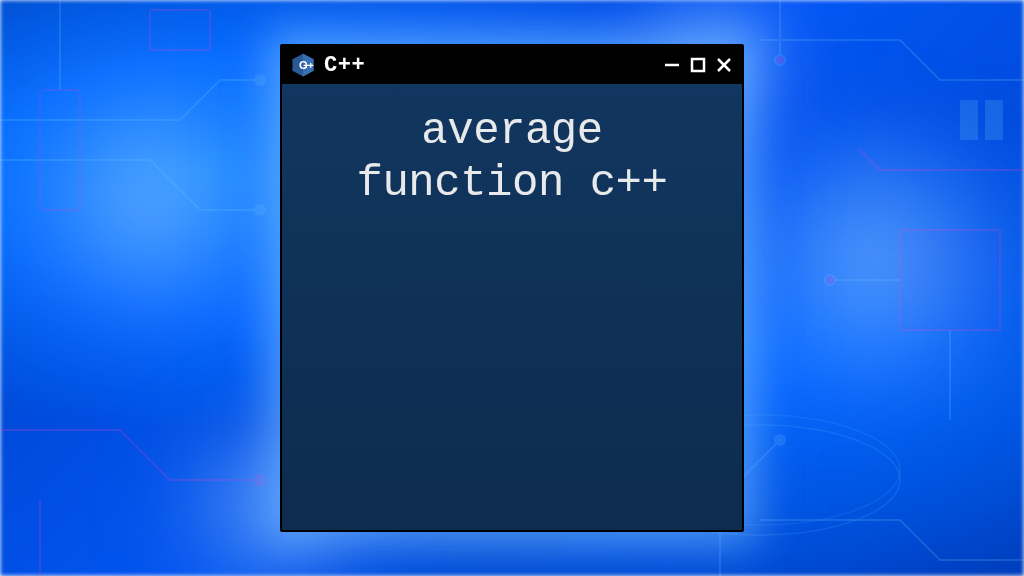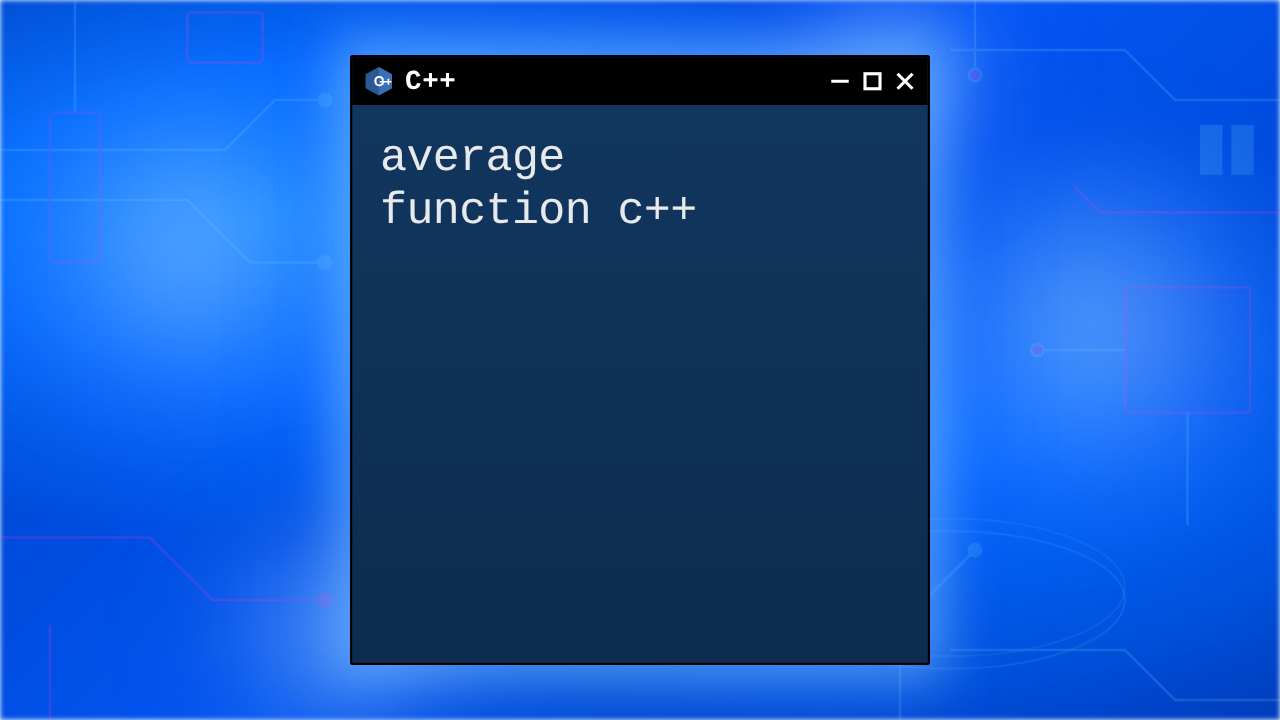--- a/index.html
+++ b/index.html
@@ -88,26 +88,27 @@
       cursor: pointer;
     }
     .ctrl svg { display: block; }
     .content {
       flex: 1;
       padding: 22px 22px;
       background: linear-gradient(180deg, #11365f 0%, #0d2c4e 100%);
     }
     .content-text {
       font-family: 'Consolas', 'Courier New', monospace;
-      font-size: 36px;
+      font-size: 44px;
       line-height: 1.18;
       color: #e7e9ea;
       white-space: pre-line;
       word-break: normal;
       letter-spacing: -0.5px;
+      text-align: center;
     }
   </style>
 </head>
 <body>
 
 <div class="background"></div>
 <div class="cloud c1"></div>
 <div class="cloud c2"></div>
 <div class="cloud c3"></div>
 <div class="cloud c4"></div>

